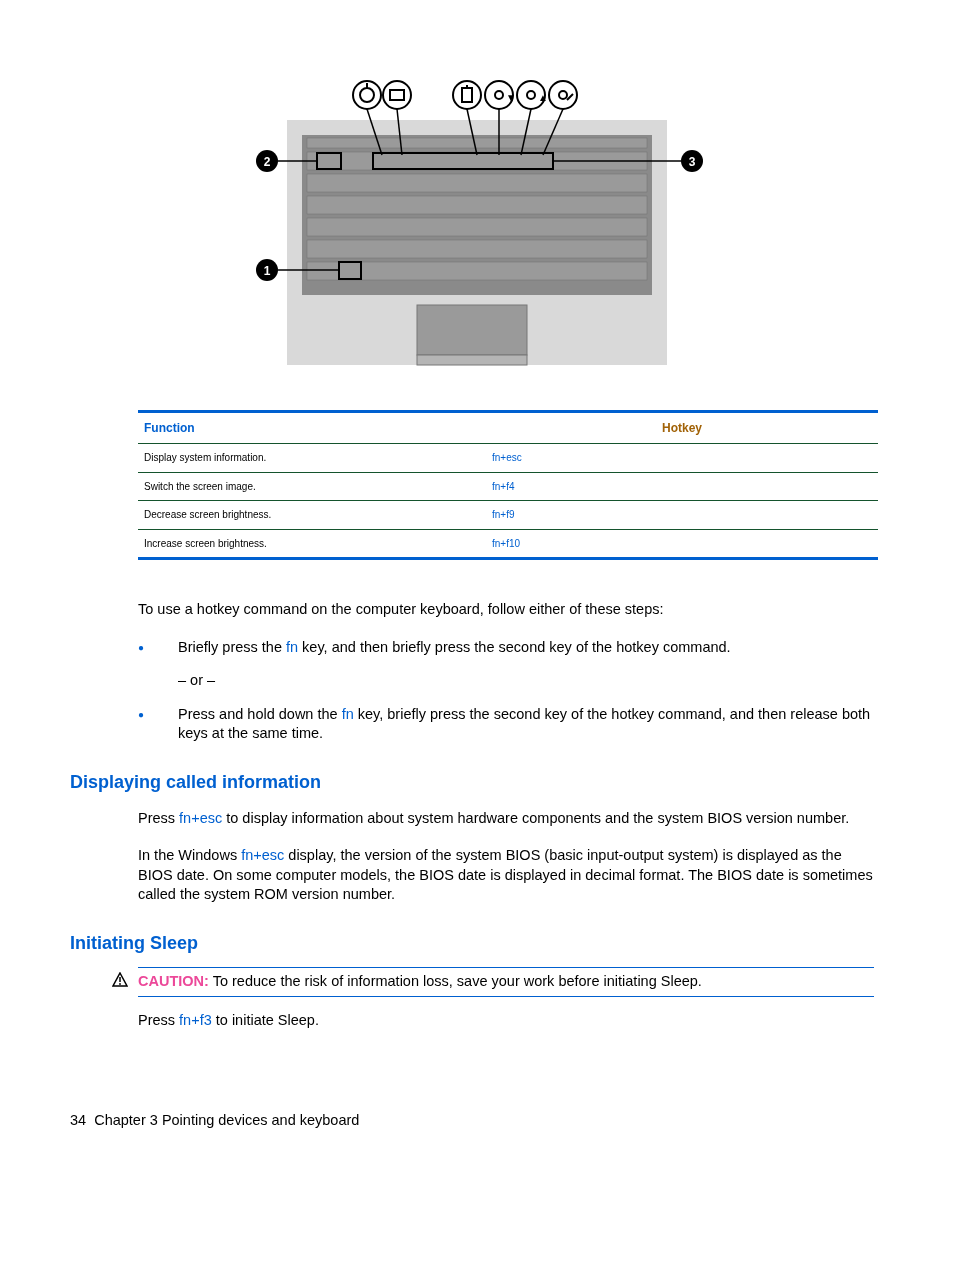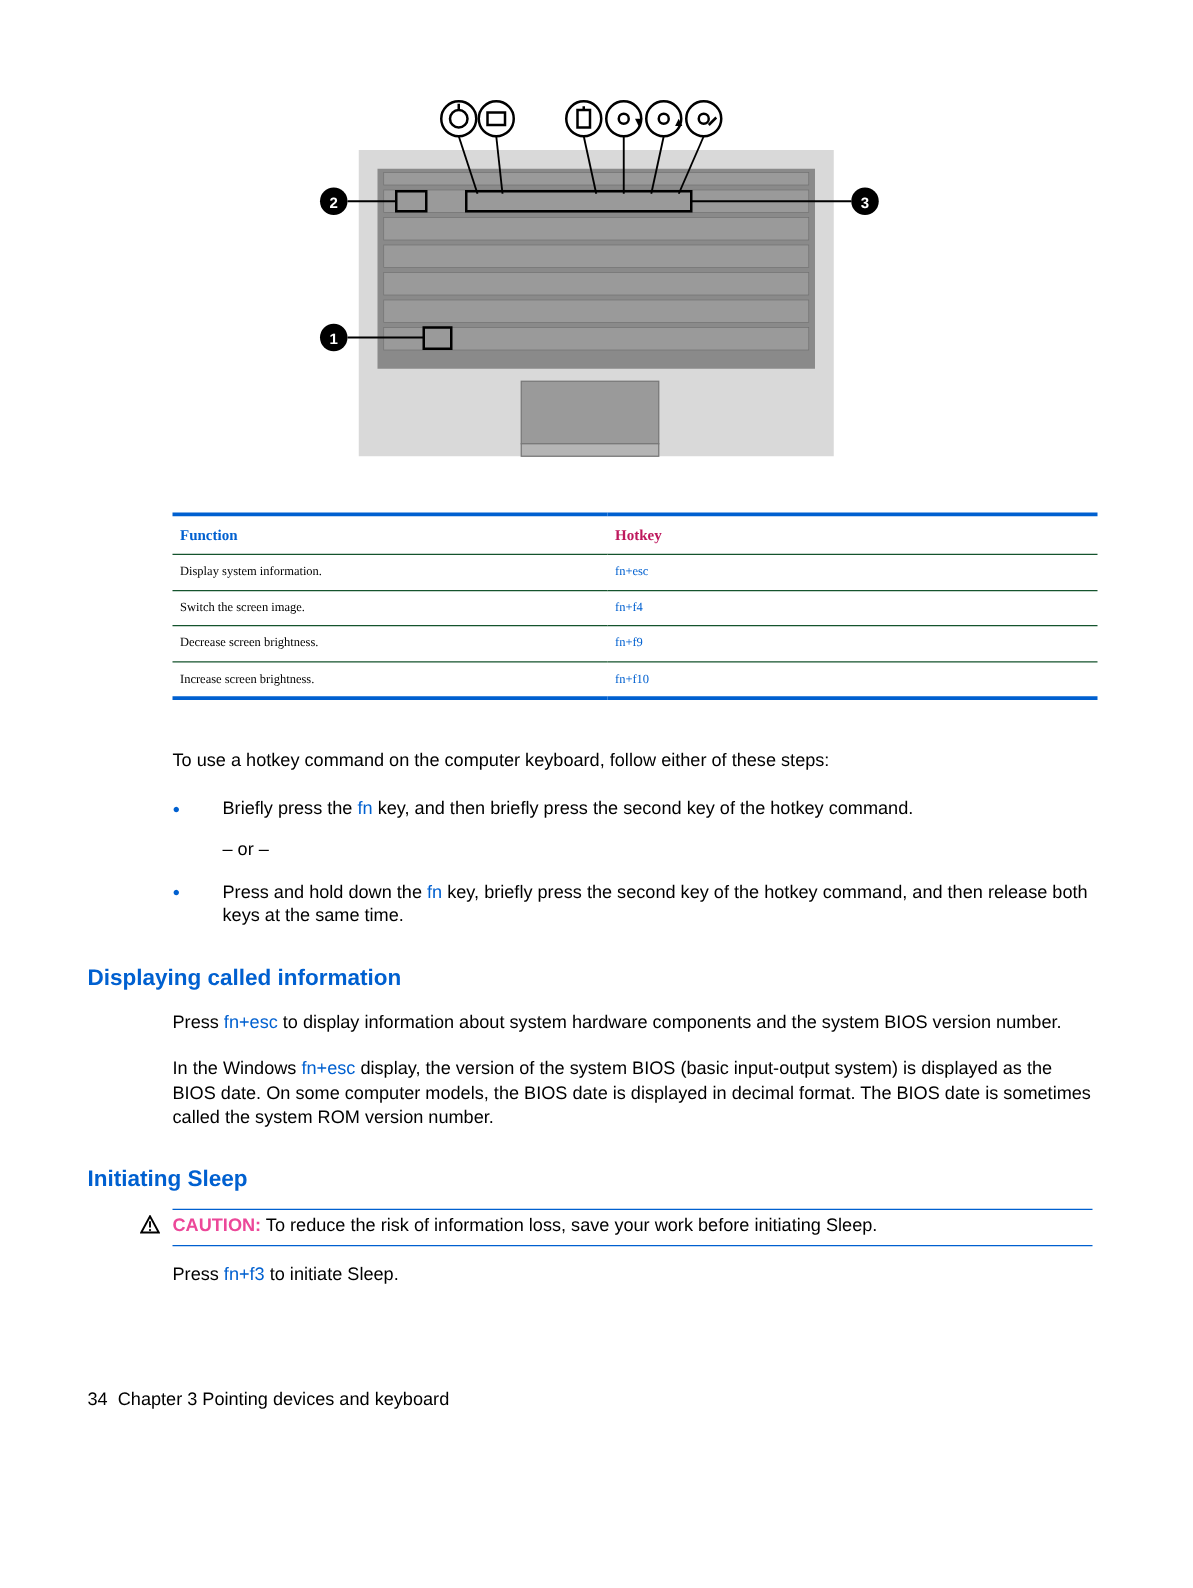--- a/index.html
+++ b/index.html
@@ -16,38 +16,37 @@
     display: block;
     margin: 0 auto 30px auto;
     width: 460px;
   }
   .blue { color: #0060d0; }
   table {
     border-collapse: collapse;
     width: 740px;
     margin-left: 68px;
     margin-bottom: 40px;
-    font-family: Liberation Serif, serif;
   }
   table tr { }
   table th {
     text-align: left;
     font-weight: bold;
     font-size: 12px;
     color: #0060d0;
     padding: 7px 6px;
   }
   table td {
     font-size: 10px;
     padding: 7px 6px;
     border-top: 1px solid #14532d;
   }
   table thead tr { border-top: 3px solid #0060d0; }
   table tbody tr:last-child td { border-bottom: 3px solid #0060d0; }
-  .col-hotkey { width: 380px; color:#be185d; }
+  .col-hotkey { width: 380px; color:#a16207;text-align:center; }
   .body-text {
     margin-left: 68px;
     margin-right: 10px;
     margin-bottom: 18px;
   }
   ul.bullets {
     list-style: none;
     margin: 0 10px 18px 68px;
     padding: 0;
   }

